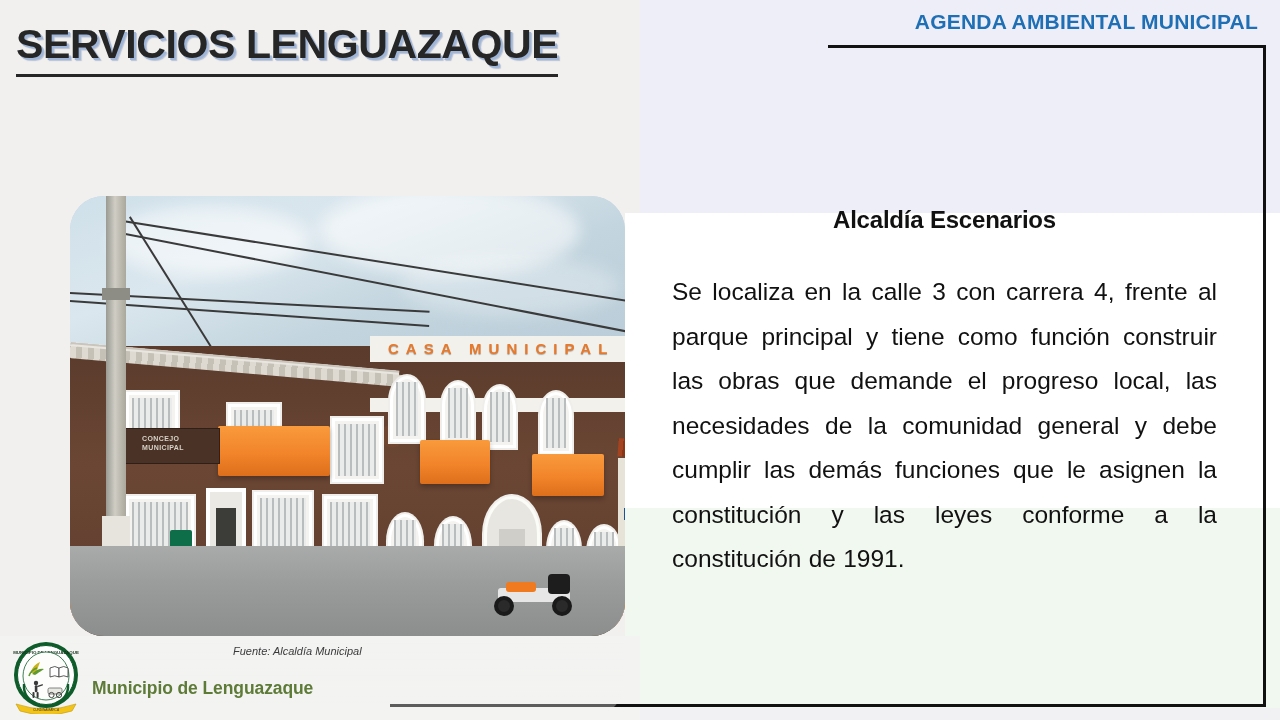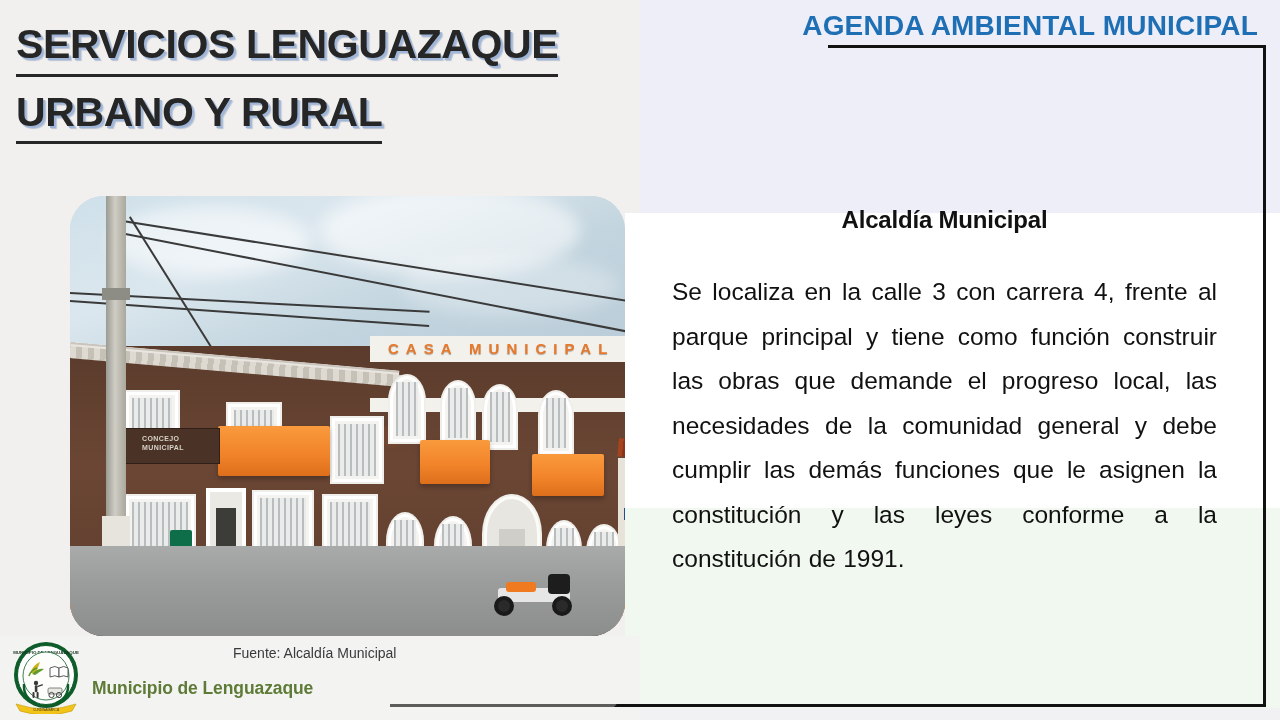--- a/index.html
+++ b/index.html
@@ -38,21 +38,21 @@
     background:#f1f8f0;
   }
   .band-white-bottomstrip {
     position:absolute; left:0; top:636px; width:640px; height:84px;
     background:#f3f3f2;
   }
 
   
   .header-title {
     position:absolute; right:22px; top:10px;
-    font-size:28px; font-weight:bold;
+    font-size:21px; font-weight:bold;
     color:#1f6fb5; letter-spacing:0.2px;
     white-space:nowrap;
   }
   
   .frame-top {
     position:absolute; left:828px; top:45px; width:438px; height:3px;
     background:#111;
   }
   .frame-right {
     position:absolute; left:1263px; top:45px; width:3px; height:662px;
@@ -216,21 +216,21 @@
     overflow:hidden;
     opacity:.35;
   }
   .reflection-fade {
     position:absolute; inset:0;
     background:linear-gradient(180deg, rgba(243,243,242,.35) 0%, rgba(243,243,242,.95) 85%);
   }
 
   .photo-caption {
     position:absolute; left:233px; top:645px;
-    font-size:14px; color:#3a3a3a;
+    font-size:11px; color:#3a3a3a;font-style:italic;
   }
 
   
   .content {
     position:absolute; left:672px; top:206px; width:545px;
   }
   .content-heading {
     font-size:24px; font-weight:bold; color:#111;
     text-align:center; margin-bottom:6px; letter-spacing:-0.2px;
   }
@@ -263,21 +263,20 @@
   <div class="band-green"></div>
   <div class="band-white-bottomstrip"></div>
 
   <div class="header-title">AGENDA AMBIENTAL MUNICIPAL</div>
   <div class="frame-top"></div>
   <div class="frame-right"></div>
   <div class="frame-bottom"></div>
 
   <div class="main-title">
     <span class="tl">SERVICIOS LENGUAZAQUE</span><br>
-    <span class="tl">URBANO Y RURAL</span>
   </div>
 
   <div class="photo-wrap">
     <div class="photo">
       <div class="sky"></div>
       <div class="cloud" style="left:40px;top:10px;width:200px;height:70px;"></div>
       <div class="cloud" style="left:250px;top:-10px;width:260px;height:90px;"></div>
       <div class="cloud" style="left:330px;top:60px;width:220px;height:60px;opacity:.5;"></div>
 
       <div class="wire" style="left:40px;top:22px;width:540px;transform:rotate(9deg);"></div>
@@ -388,21 +387,21 @@
   </div>
 
   <div class="reflection">
 
     <div class="reflection-fade"></div>
   </div>
 
   <div class="photo-caption">Fuente: Alcaldía Municipal</div>
 
   <div class="content">
-    <div class="content-heading">Alcaldía Municipal</div>
+    <div class="content-heading">Alcaldía Escenarios</div>
     <div class="content-body">Se localiza en la calle 3 con carrera 4, frente al parque principal y tiene como función construir las obras que demande el progreso local, las necesidades de la comunidad general y debe cumplir las demás funciones que le asignen la constitución y las leyes conforme a la constitución de 1991.</div>
   </div>
 
   <div class="seal">
     <svg viewBox="0 0 72 74" width="72" height="74">
       <ellipse cx="36" cy="35" rx="32" ry="33" fill="#0d5c2a"></ellipse>
       <ellipse cx="36" cy="35" rx="28.5" ry="29.5" fill="#ffffff"></ellipse>
       <ellipse cx="36" cy="35" rx="28.5" ry="29.5" fill="none" stroke="#0d5c2a" stroke-width="1"></ellipse>
       <path d="M36 7 A28 28 0 0 1 36 7" fill="none"></path>
       <text x="36" y="14" font-size="4.4" fill="#14331c" text-anchor="middle" font-family="Liberation Sans, sans-serif" font-weight="bold">MUNICIPIO DE LENGUAZAQUE</text>

